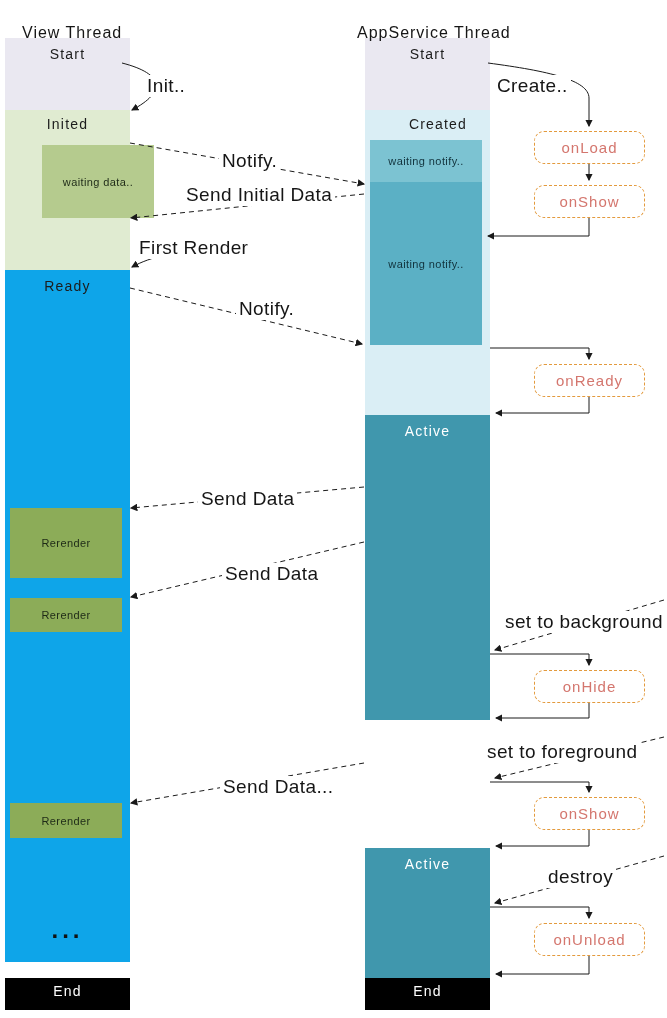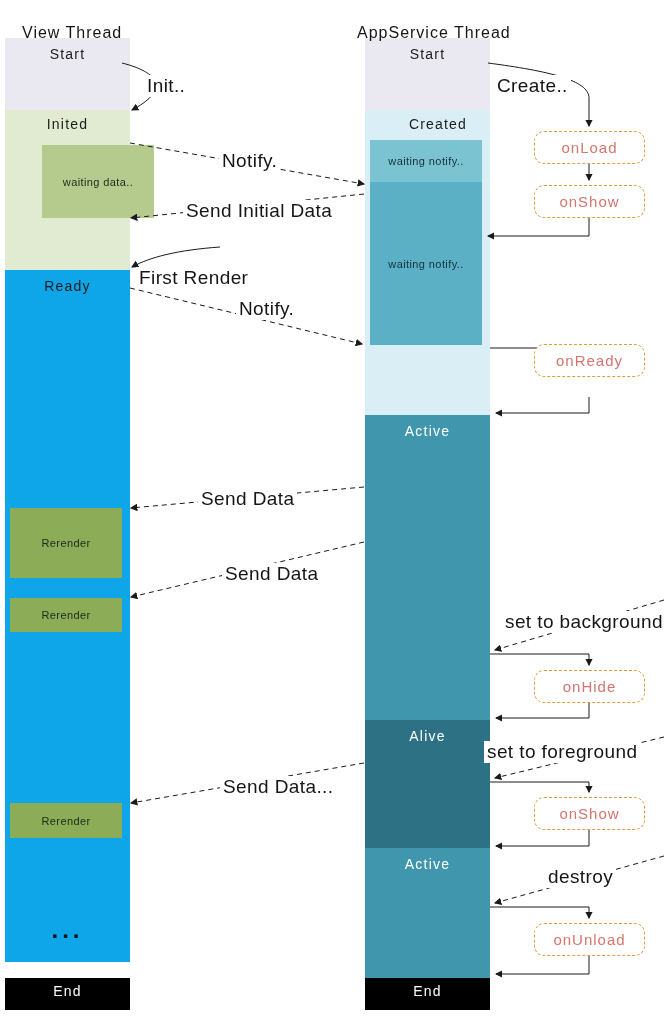--- a/index.html
+++ b/index.html
@@ -67,23 +67,20 @@
   </div>
 
   <div class="band" style="left: 365px; top: 110px; width: 125px; height: 305px; background: rgb(218, 238, 245);">
     <div class="band-title" style="padding-top:6px;margin-left:21px;">Created</div>
   </div>
 
   <div class="band" style="left: 365px; top: 415px; width: 125px; height: 305px; background: rgb(64, 151, 173);">
     <div class="band-title light">Active</div>
   </div>
 
-  <div class="band" style="left: 365px; top: 720px; width: 125px; height: 128px; background: rgb(45, 114, 132);">
-    <div class="band-title light">Alive</div>
-  </div>
 
   <div class="band" style="left: 365px; top: 848px; width: 125px; height: 130px; background: rgb(64, 151, 173);">
     <div class="band-title light">Active</div>
   </div>
 
   <div class="band" style="left: 365px; top: 978px; width: 125px; height: 32px; background: rgb(0, 0, 0);">
     <div class="band-title light" style="padding-top:5px;">End</div>
   </div>
 
   <div class="inner teal" style="left: 370px; top: 140px; width: 112px; height: 42px; background: rgb(124, 195, 210);">waiting notify..</div>
@@ -116,30 +113,30 @@
     <path class="ln dash" d="M 364 487 L 131 508" marker-end="url(#ah)"></path>
     <path class="ln dash" d="M 364 542 L 131 597" marker-end="url(#ah)"></path>
     <path class="ln dash" d="M 664 600 L 495 650" marker-end="url(#ah)"></path>
     <path class="ln dash" d="M 664 737 L 495 778" marker-end="url(#ah)"></path>
     <path class="ln dash" d="M 364 763 L 131 803" marker-end="url(#ah)"></path>
     <path class="ln dash" d="M 664 856 L 495 903" marker-end="url(#ah)"></path>
   </svg>
 
   <div class="cb" style="top:131px;">onLoad</div>
   <div class="cb" style="top:185px;">onShow</div>
-  <div class="cb" style="top:344px;">onReady</div>
+  <div class="cb" style="top:364px;">onReady</div>
   <div class="cb" style="top:670px;">onHide</div>
   <div class="cb" style="top:797px;">onShow</div>
   <div class="cb" style="top:923px;text-align:center;">onUnload</div>
 
   <div class="flow-label" style="left:144px; top:75px;">Init..</div>
   <div class="flow-label" style="left:494px; top:75px;">Create..</div>
   <div class="flow-label" style="left:219px; top:150px;">Notify.</div>
-  <div class="flow-label" style="left:183px; top:200px;">Send Initial Data</div>
-  <div class="flow-label" style="left:136px; top:237px;margin-top:30px;">First Render</div>
+  <div class="flow-label" style="left:183px; top:184px;">Send Initial Data</div>
+  <div class="flow-label" style="left:136px; top:237px;">First Render</div>
   <div class="flow-label" style="left:236px; top:298px;">Notify.</div>
   <div class="flow-label" style="left:198px; top:488px;">Send Data</div>
   <div class="flow-label" style="left:222px; top:563px;">Send Data</div>
   <div class="flow-label" style="left:502px; top:611px;">set to background</div>
   <div class="flow-label" style="left:484px; top:741px;">set to foreground</div>
   <div class="flow-label" style="left:220px; top:776px;">Send Data...</div>
   <div class="flow-label" style="left:545px; top:866px;">destroy</div>
 
 </div>
 

